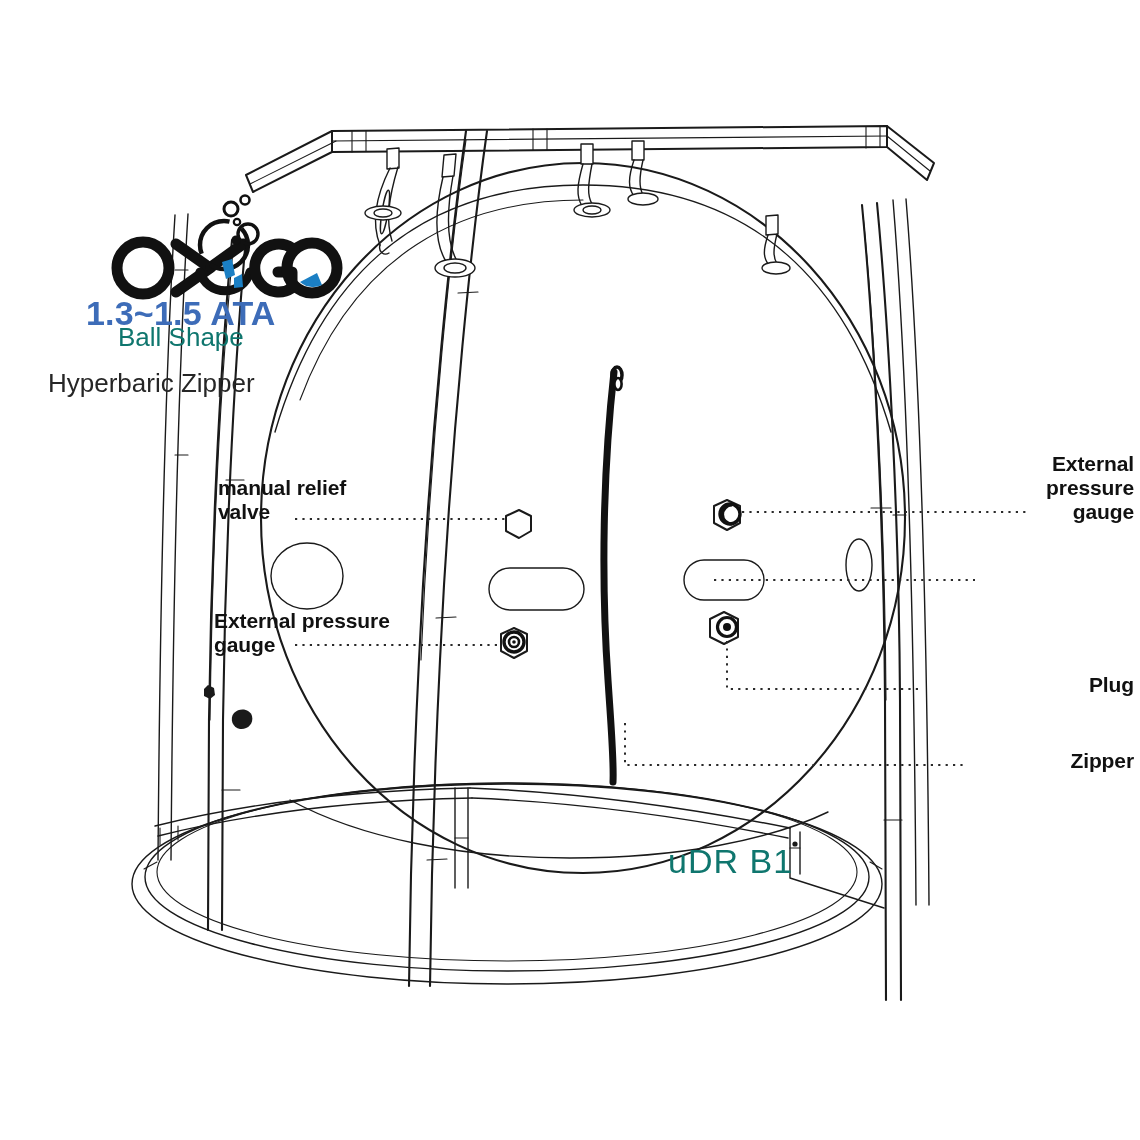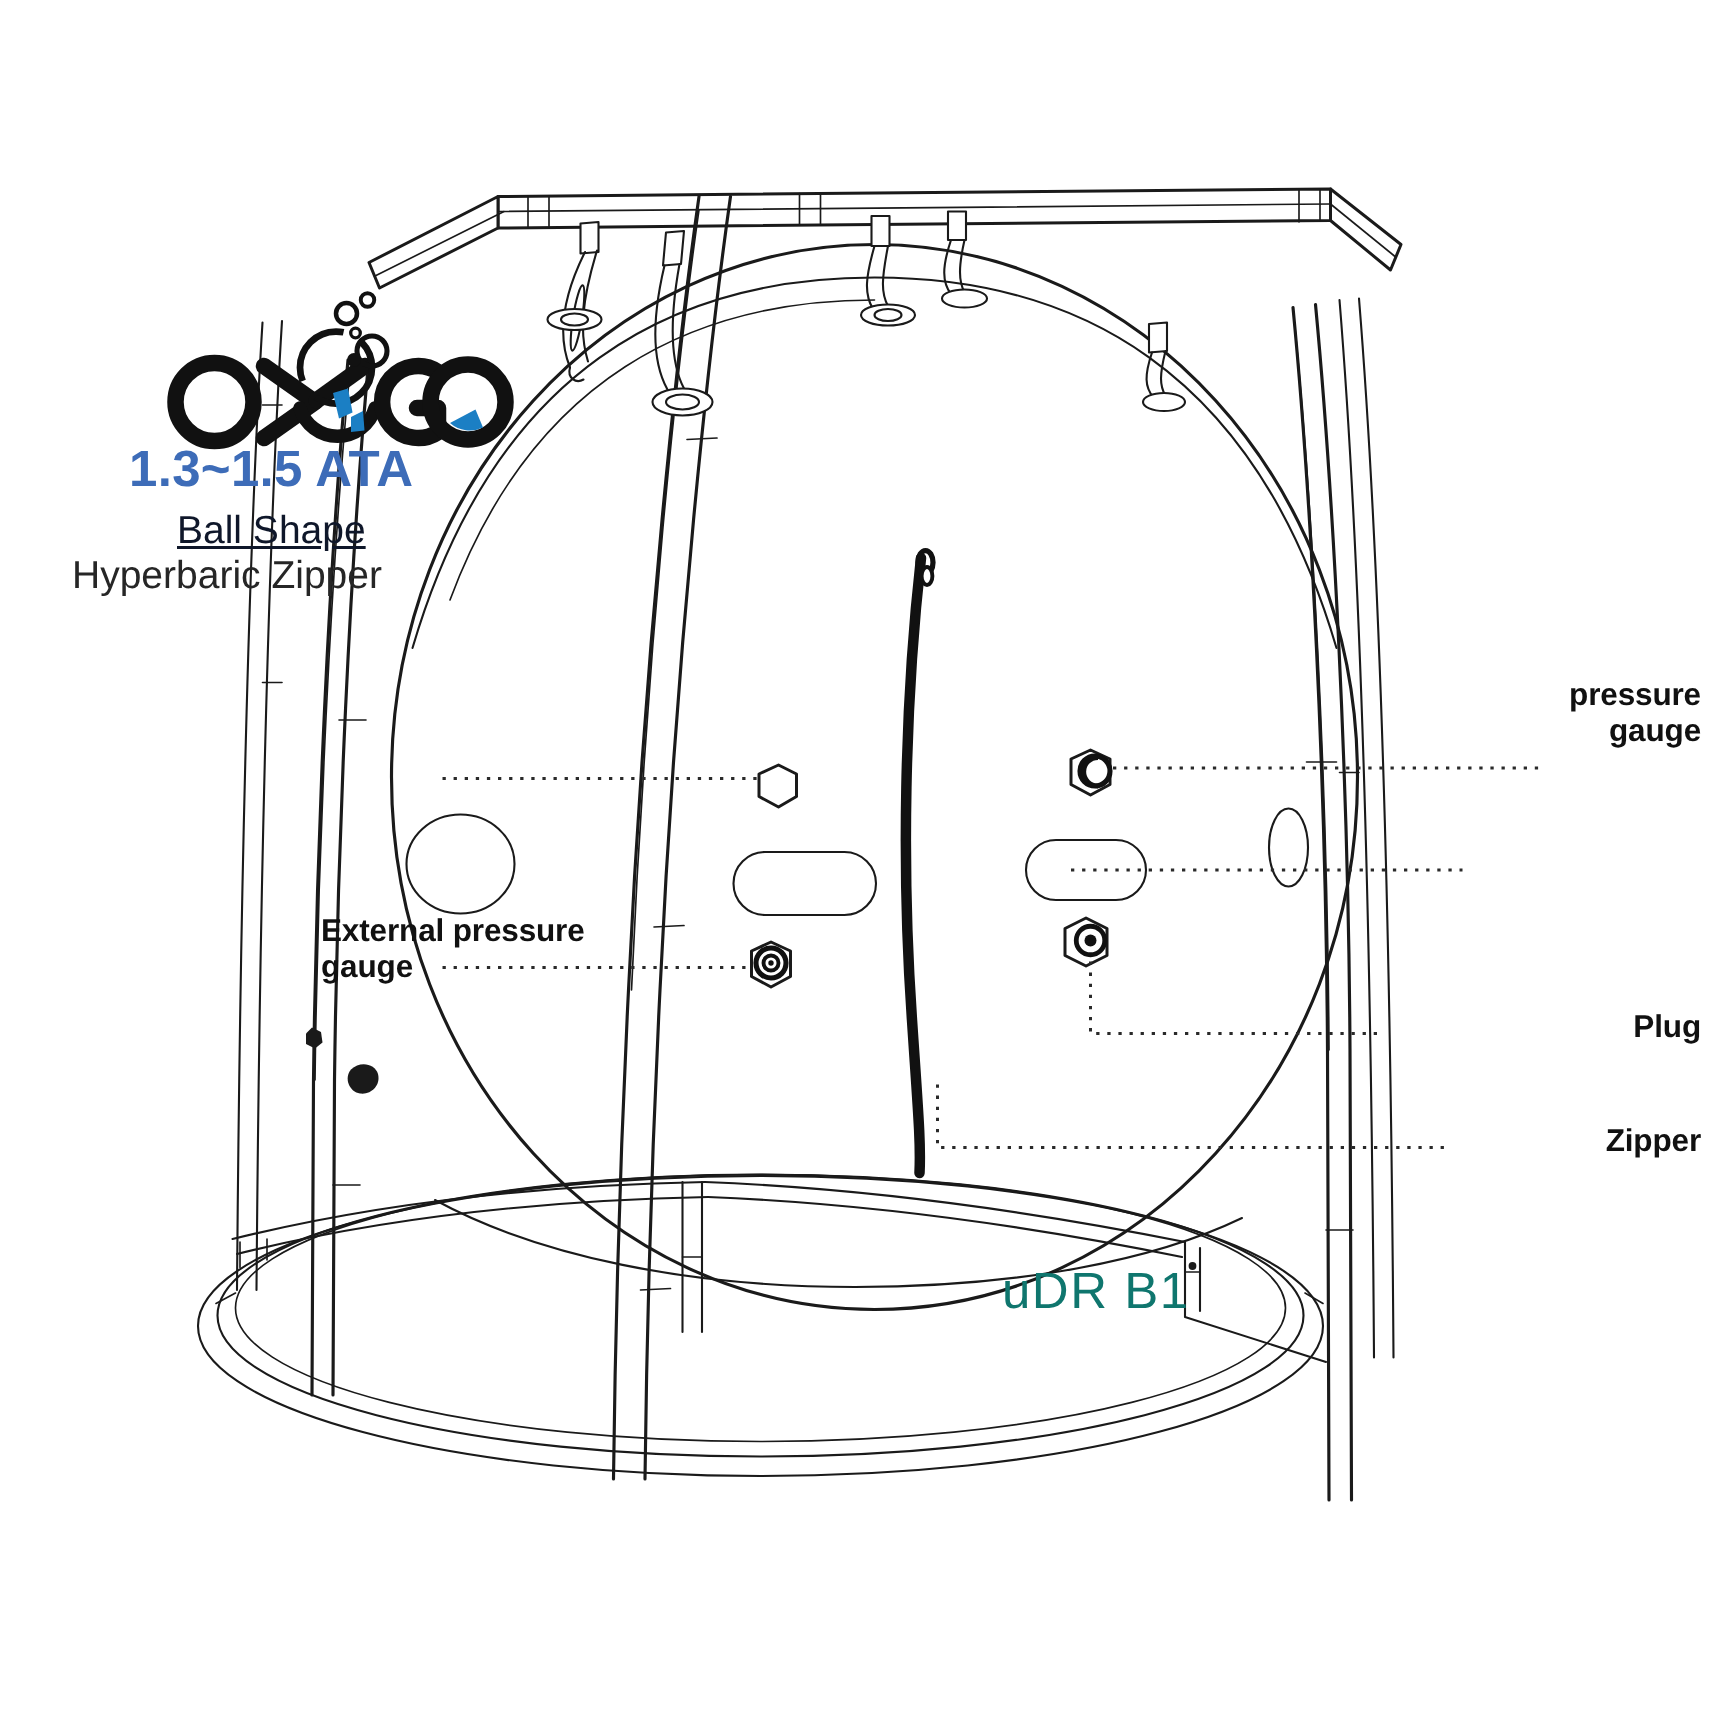--- a/index.html
+++ b/index.html
@@ -45,25 +45,24 @@
     left: -22px;
     top: 98px;
     font-size: 34px;
     font-weight: 700;
     color: #3d6cb8;
     letter-spacing: 0.2px;
   }
   .sub1 {
     position: absolute;
     left: 10px;
-    top: 142px;
+    top: 126px;
     font-size: 26px;
     font-weight: 400;
-    color: #0f172a;
-    text-decoration: underline;
+    color: #0f766e;
   }
   .sub2 {
     position: absolute;
     left: -60px;
     top: 172px;
     font-size: 26px;
     font-weight: 400;
     color: #262626;
   }
 
@@ -342,27 +341,32 @@
       <path d="M 300 282 a 20 20 0 0 0 22 3 l -5 -12 z" fill="#1b7fc4"></path>
     </g>
   </svg>
 
   <div class="brand-wrap">
     <div class="ata">1.3~1.5 ATA</div>
     <div class="sub1">Ball Shape</div>
     <div class="sub2">Hyperbaric Zipper</div>
   </div>
 
+  <div class="callout left" style="left:218px; top:476px; width:230px;">
+    <div>manual relief</div>
+    <div>valve</div>
+  </div>
 
   <div class="callout left" style="left:214px; top:609px; width:250px;">
     <div>External pressure</div>
     <div>gauge</div>
   </div>
 
   <div class="callout right" style="left:900px; top:452px; width:234px;">
+    <div>External</div>
     <div>pressure</div>
     <div>gauge</div>
   </div>
 
 
   <div class="callout right" style="left:890px; top:673px; width:244px;">Plug</div>
 
   <div class="callout right" style="left:890px; top:749px; width:244px;">Zipper</div>
 
   <div class="model-text">uDR B1</div>

